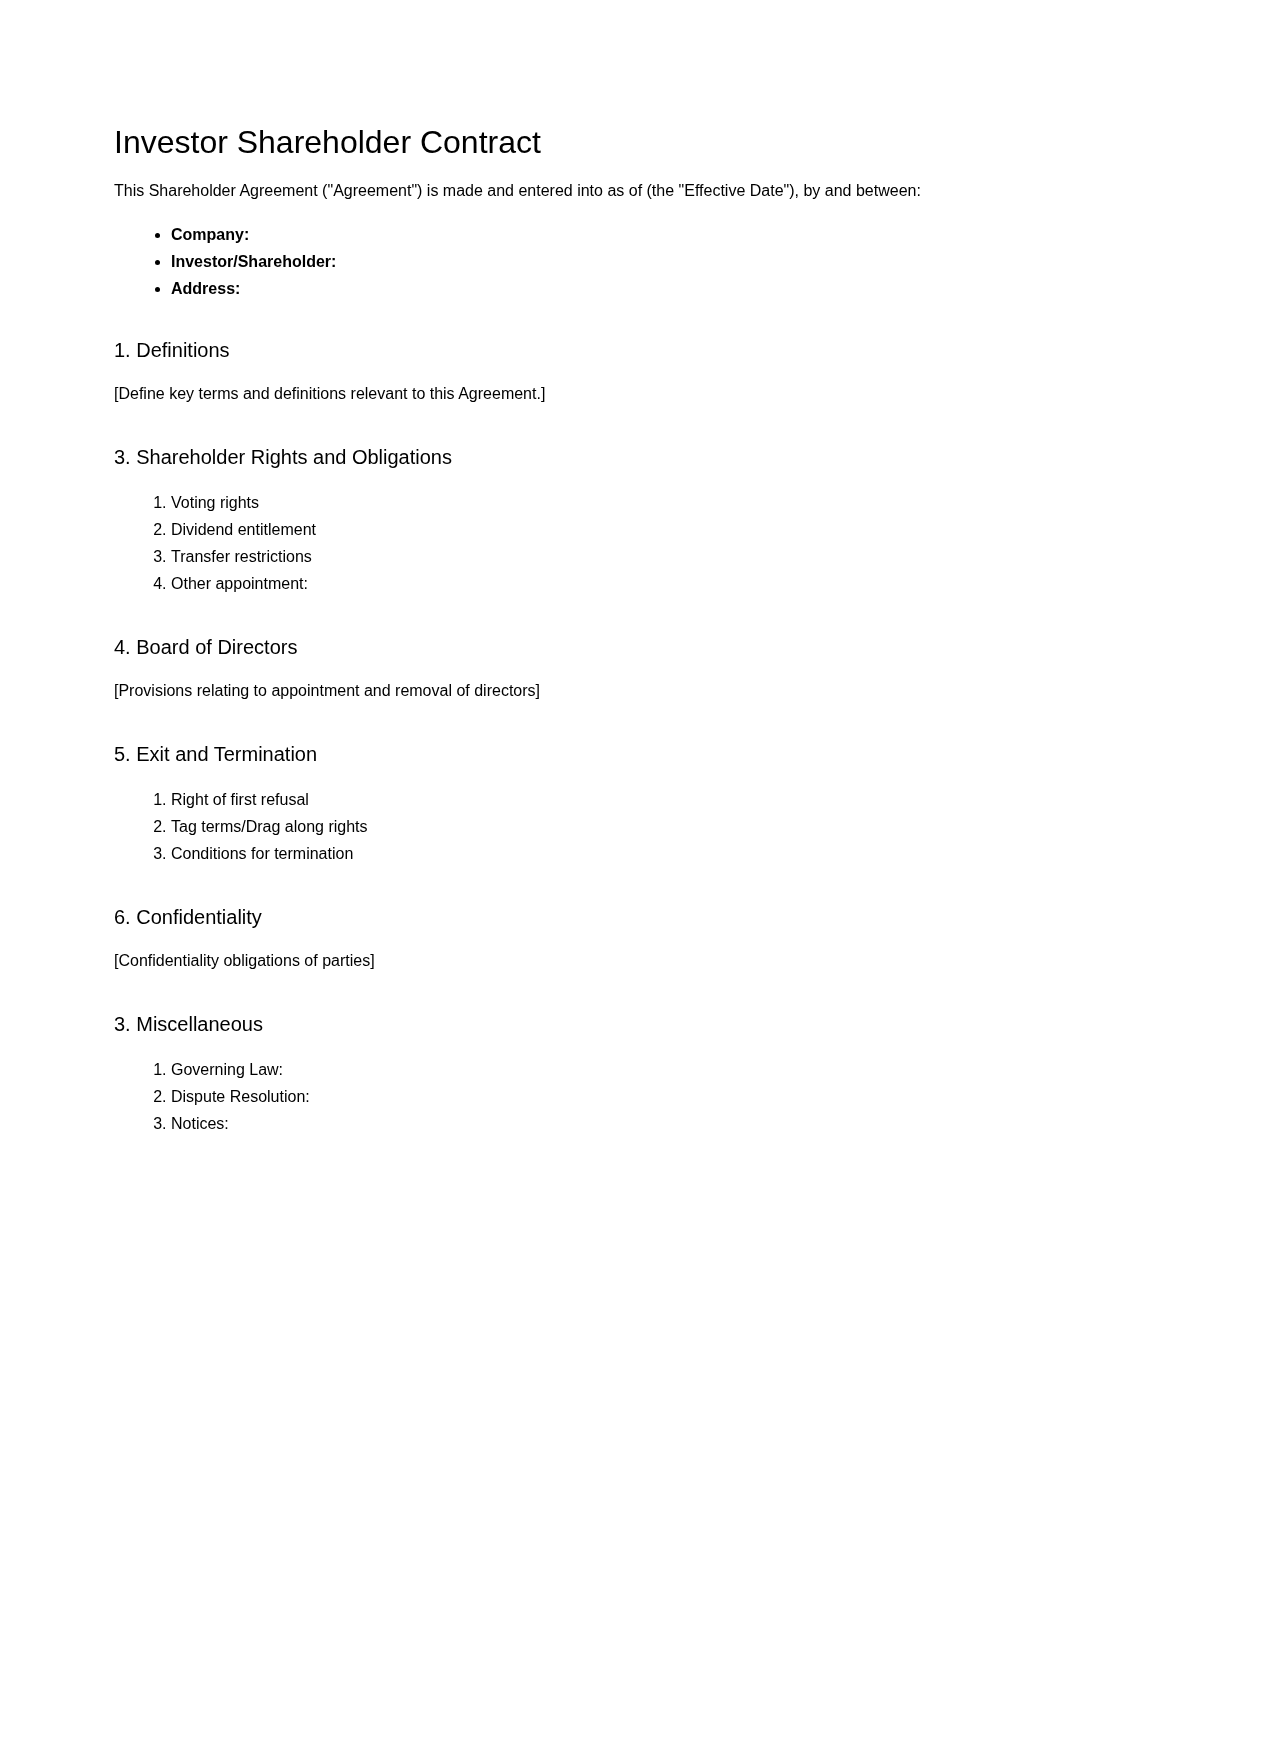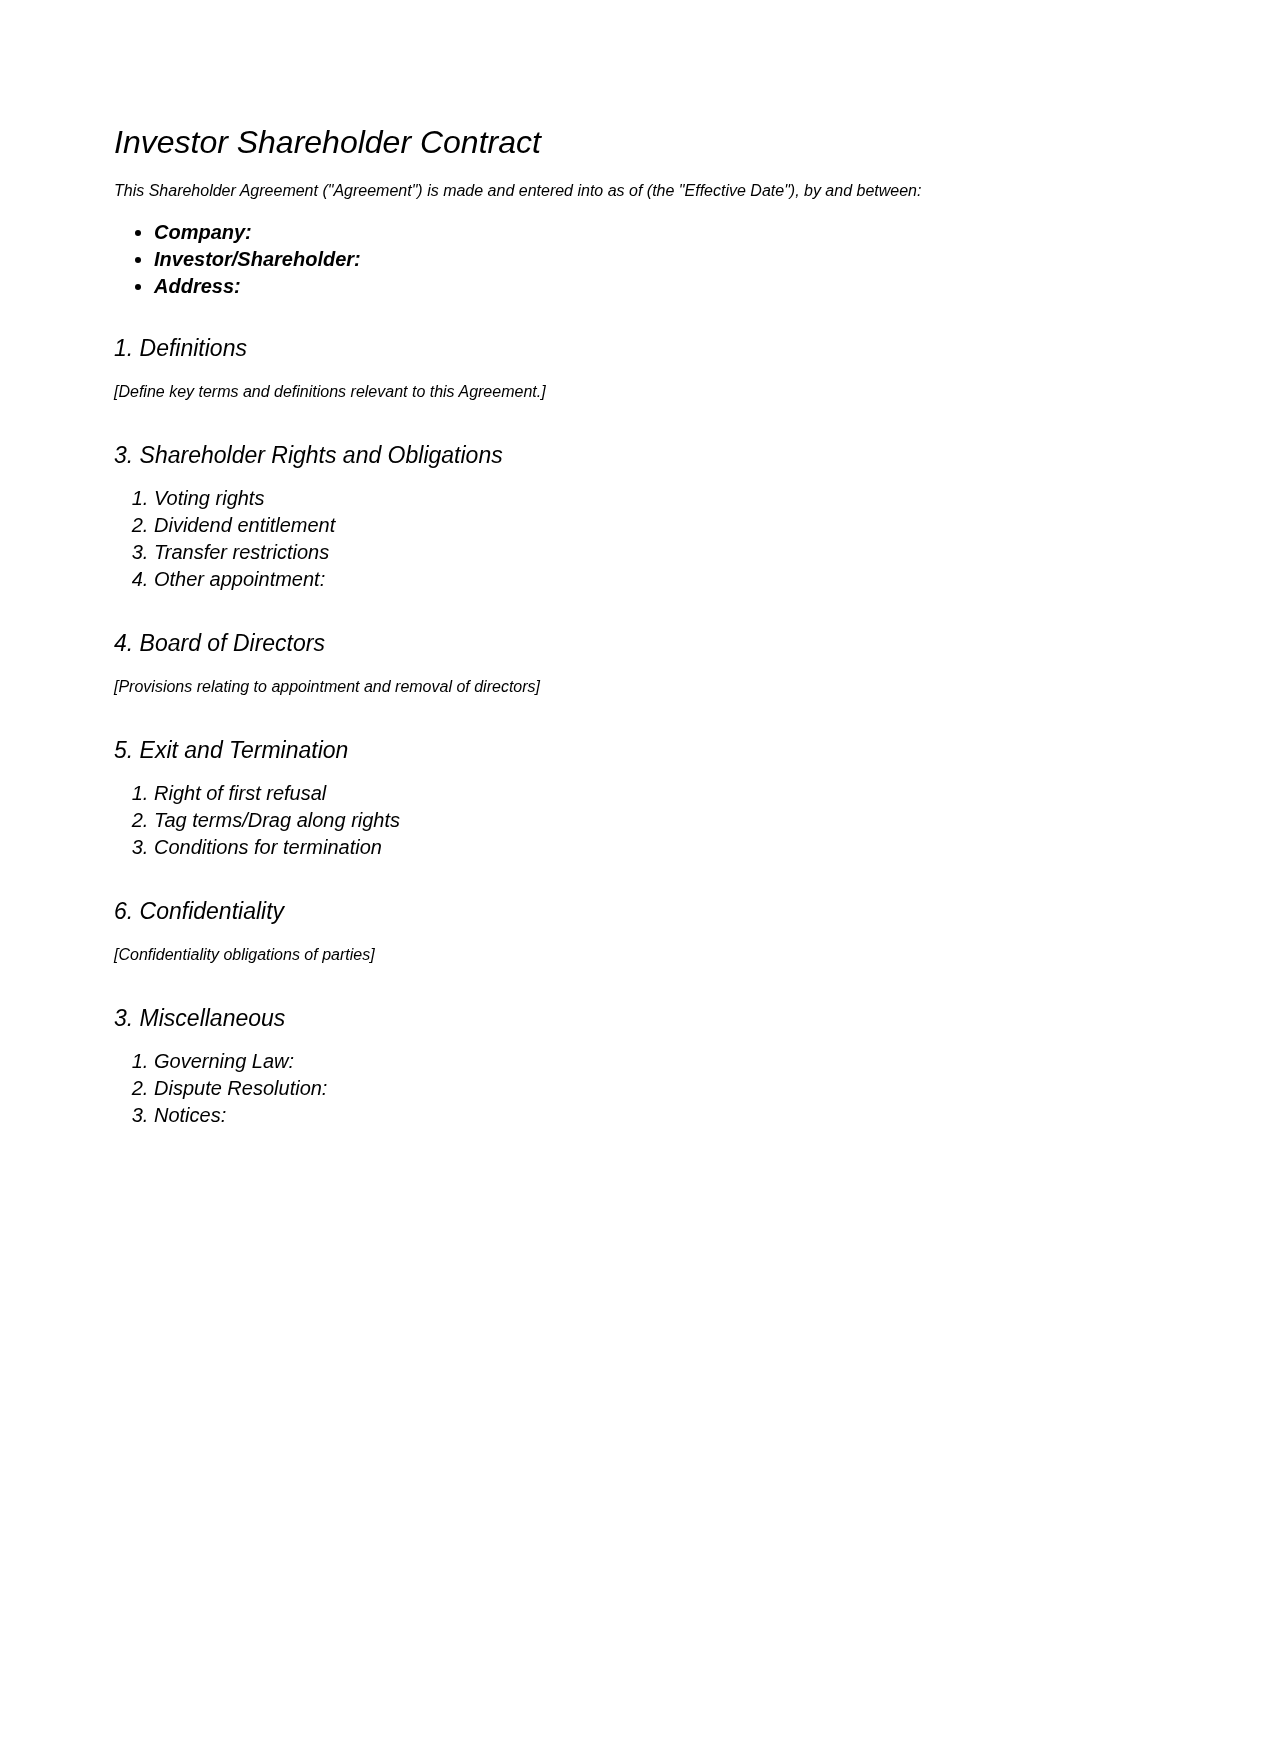--- a/index.html
+++ b/index.html
@@ -9,43 +9,42 @@
     position: relative;
     font-family: "Liberation Sans", sans-serif;
     color: #000000;
     overflow: hidden;
   }
   .doc {
     position: absolute;
     left: 114px;
     top: 123px;
     width: 1030px;
-    font-style: italic;
   }
   h1 {
     font-size: 32px;
     line-height: 38px;
     font-weight: normal;
     margin: 0 0 16px 0;
   }
   p {
     font-size: 16px;
     line-height: 27px;
     margin: 0;
   }
   .intro { margin-bottom: 15px; }
   ul, ol {
-    font-size: 20px;
+    font-size: 16px;
     line-height: 27px;
-    margin: 0;
+    margin: 17px;
     padding-left: 40px;
   }
   ul li { font-weight: bold; }
   h2 {
-    font-size: 23px;
+    font-size: 20px;
     line-height: 30px;
     font-weight: normal;
     margin: 35px 0 15px 0;
   }
   h2.first { margin-top: 33px; }
 </style>
 </head>
 <body>
 
 <div class="doc">

